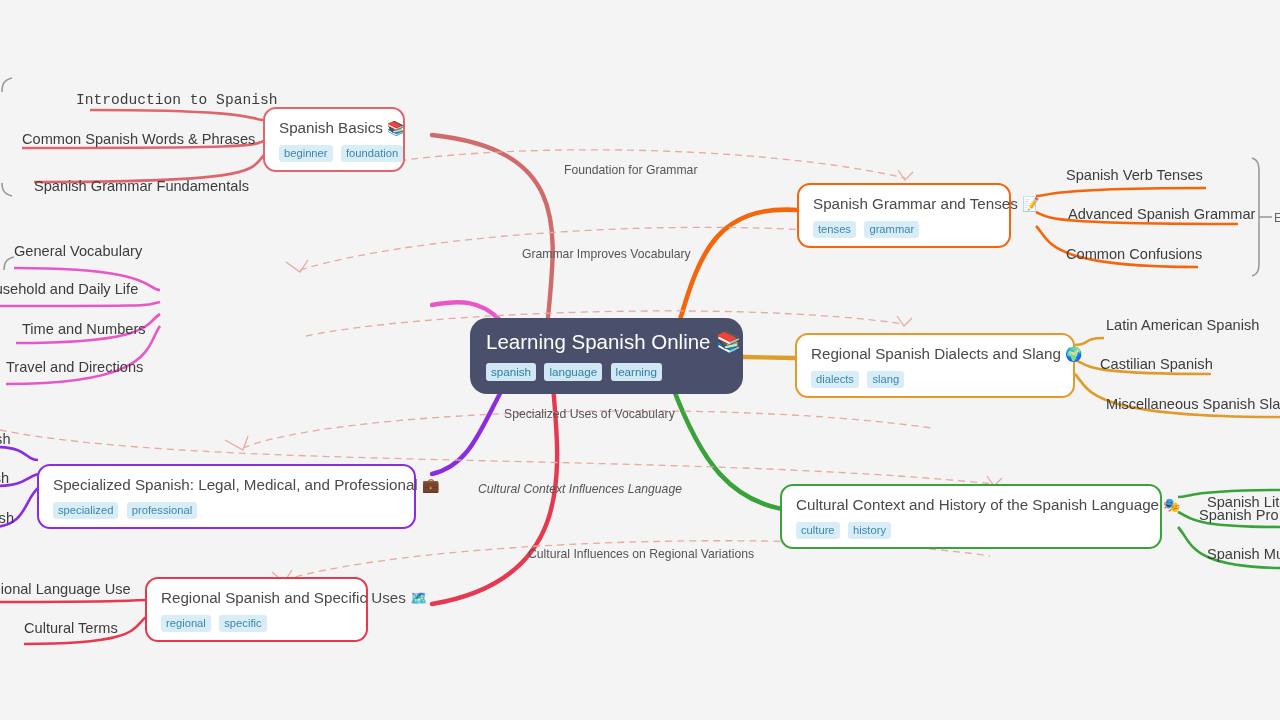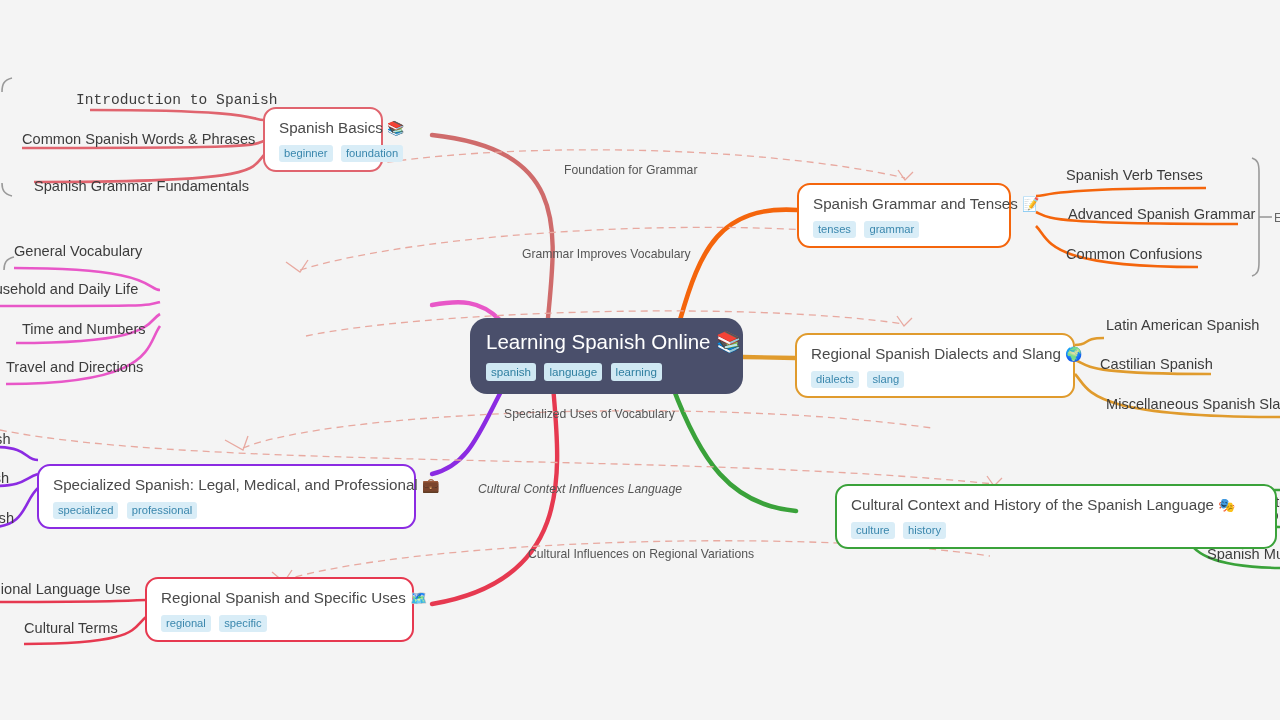--- a/index.html
+++ b/index.html
@@ -174,21 +174,21 @@
       <span>Learning Spanish Online</span>
       <span class="emo">📚</span>
     </div>
     <div class="tags">
       <span class="tag">spanish</span>
       <span class="tag">language</span>
       <span class="tag">learning</span>
     </div>
   </div>
 
-  <div class="node" style="left:263px; top:107px; width:120px; border-color:#e0646e;">
+  <div class="node" style="left:263px; top:107px; width:142px; border-color:#e0646e;">
     <div class="title">
       <span>Spanish Basics</span>
       <span class="emo">📚</span>
     </div>
     <div class="tags">
       <span class="tag">beginner</span>
       <span class="tag">foundation</span>
     </div>
   </div>
 
@@ -197,21 +197,21 @@
     <div class="title">
       <span>Specialized Spanish: Legal, Medical, and Professional</span>
       <span class="emo">💼</span>
     </div>
     <div class="tags">
       <span class="tag">specialized</span>
       <span class="tag">professional</span>
     </div>
   </div>
 
-  <div class="node" style="left:145px; top:577px; width:269px; border-color:#e63950;">
+  <div class="node" style="left:145px; top:577px; width:223px; border-color:#e63950;">
     <div class="title">
       <span>Regional Spanish and Specific Uses</span>
       <span class="emo">🗺️</span>
     </div>
     <div class="tags">
       <span class="tag">regional</span>
       <span class="tag">specific</span>
     </div>
   </div>
 
@@ -230,21 +230,21 @@
     <div class="title">
       <span>Regional Spanish Dialects and Slang</span>
       <span class="emo">🌍</span>
     </div>
     <div class="tags">
       <span class="tag">dialects</span>
       <span class="tag">slang</span>
     </div>
   </div>
 
-  <div class="node" style="left:835px; top:484px; width:442px; border-color:#3aa23a;">
+  <div class="node" style="left:780px; top:484px; width:382px; border-color:#3aa23a;">
     <div class="title">
       <span>Cultural Context and History of the Spanish Language</span>
       <span class="emo">🎭</span>
     </div>
     <div class="tags">
       <span class="tag">culture</span>
       <span class="tag">history</span>
     </div>
   </div>
 

